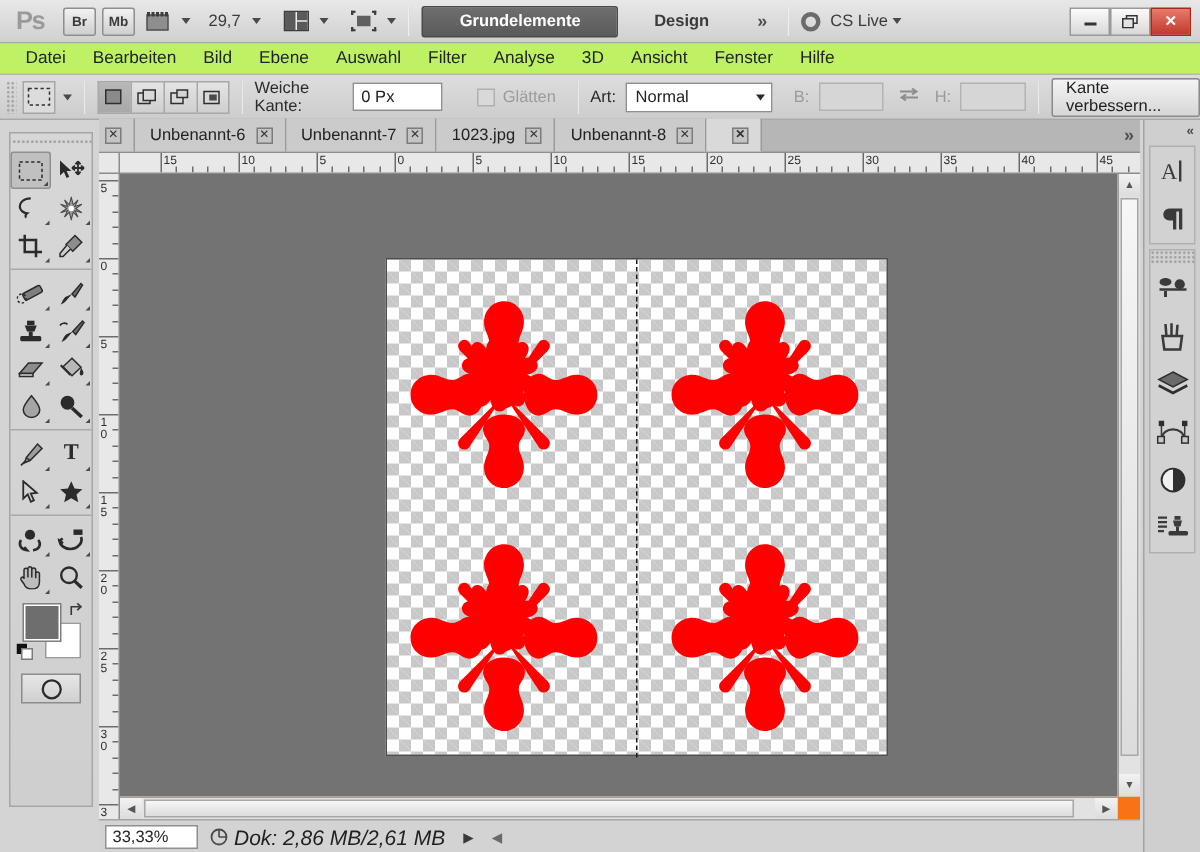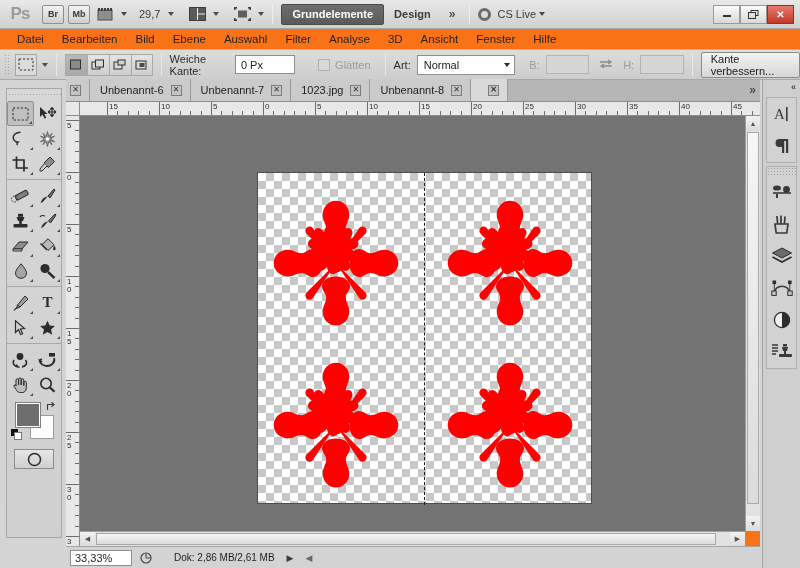--- a/index.html
+++ b/index.html
@@ -30,40 +30,40 @@
     border:1px solid #8e8e8e; border-radius:2px;
     background: linear-gradient(to bottom,#f2f2f2,#cfcfcf);
     display:flex; align-items:center; justify-content:center;
     font-size:9px; font-weight:bold; color:#3a3a3a; padding:0 3px;
   }
   .tb-icon { width:26px; height:20px; display:flex;align-items:center;justify-content:center; }
   .caret { width:0;height:0;border-left:3.5px solid transparent;border-right:3.5px solid transparent;border-top:4px solid #4a4a4a; margin-left:3px;}
   .zoomval { font-size:11px; color:#3a3a3a; margin-left:12px; }
   .tb-sep { width:1px;height:20px;background:#b4b4b4;margin:0 8px; border-right:1px solid #efefef;}
   .ws-btn {
-    height:21px; padding:0 10px; display:flex;align-items:center;
+    height:21px; padding:0 24px; display:flex;align-items:center;
     font-size:11px; font-weight:bold; color:#3b3b3b;
   }
   .ws-btn.active {
     background: linear-gradient(to bottom,#6e6e6e,#5a5a5a);
     color:#ffffff; border:1px solid #4a4a4a; border-radius:2px;
   }
   .chev { font-size:12px; color:#4d4d4d; font-weight:bold; letter-spacing:-2px;}
   .cslive { display:flex;align-items:center; font-size:11px; color:#3a3a3a;}
   .cs-ring { width:13px;height:13px;border:3px solid #6b6b6b;border-radius:50%;margin-right:6px;}
   .wbtns { display:flex; margin-left:auto; margin-right:6px; }
   .wbtn { width:27px;height:19px; border:1px solid #9a9a9a;
     background:linear-gradient(to bottom,#fbfbfb,#d8d8d8);
     display:flex;align-items:center;justify-content:center; font-size:10px;color:#333;}
   .wbtn.close { background:linear-gradient(to bottom,#e87b6c,#c0392b); color:#fff; border-color:#a5281b; font-weight:bold;}
 
   
   #menubar {
     position:absolute; left:0; top:29px; width:800px; height:21px;
-    background:#f97316; border-bottom:1px solid #b6b6b6;
+    background:#bef264; border-bottom:1px solid #b6b6b6;
     display:flex; align-items:center; padding-left:8px;
   }
   .menu-item { padding:0 9px; height:19px; line-height:19px; font-size:11.5px; color:#232323; }
 
   
   #optbar {
     position:absolute; left:0; top:50px; width:800px; height:30px;
     background: linear-gradient(to bottom,#dddddd,#cdcdcd);
     border-bottom:1px solid #a9a9a9;
     display:flex; align-items:center; padding-left:4px; gap:0;
@@ -190,21 +190,21 @@
 
   
   #statusbar {
     position:absolute; left:66px; top:546px; width:694px; height:22px;
     background:#d3d3d3; border-top:1px solid #a5a5a5;
     display:flex;align-items:center; padding-left:4px;
   }
   .sb-zoom { width:62px;height:16px;background:#fff;border:1px solid #8f8f8f;
     font-size:11px;display:flex;align-items:center;padding-left:4px;color:#1f1f1f;}
   .sb-icn { width:20px;height:16px;display:flex;align-items:center;justify-content:center;margin-left:4px;}
-  .sb-doc { font-size:10px;color:#1f1f1f; margin-left:18px;}
+  .sb-doc { font-size:14px;color:#1f1f1f; font-style:italic;}
   .sb-play { margin-left:12px; font-size:9px;color:#3a3a3a;}
   .sb-rest { margin-left:12px; font-size:9px;color:#6a6a6a;}
 </style>
 </head>
 <body>
 
 <div id="app">
 
   <div id="titlebar">
     <div class="ps-logo">Ps</div>

